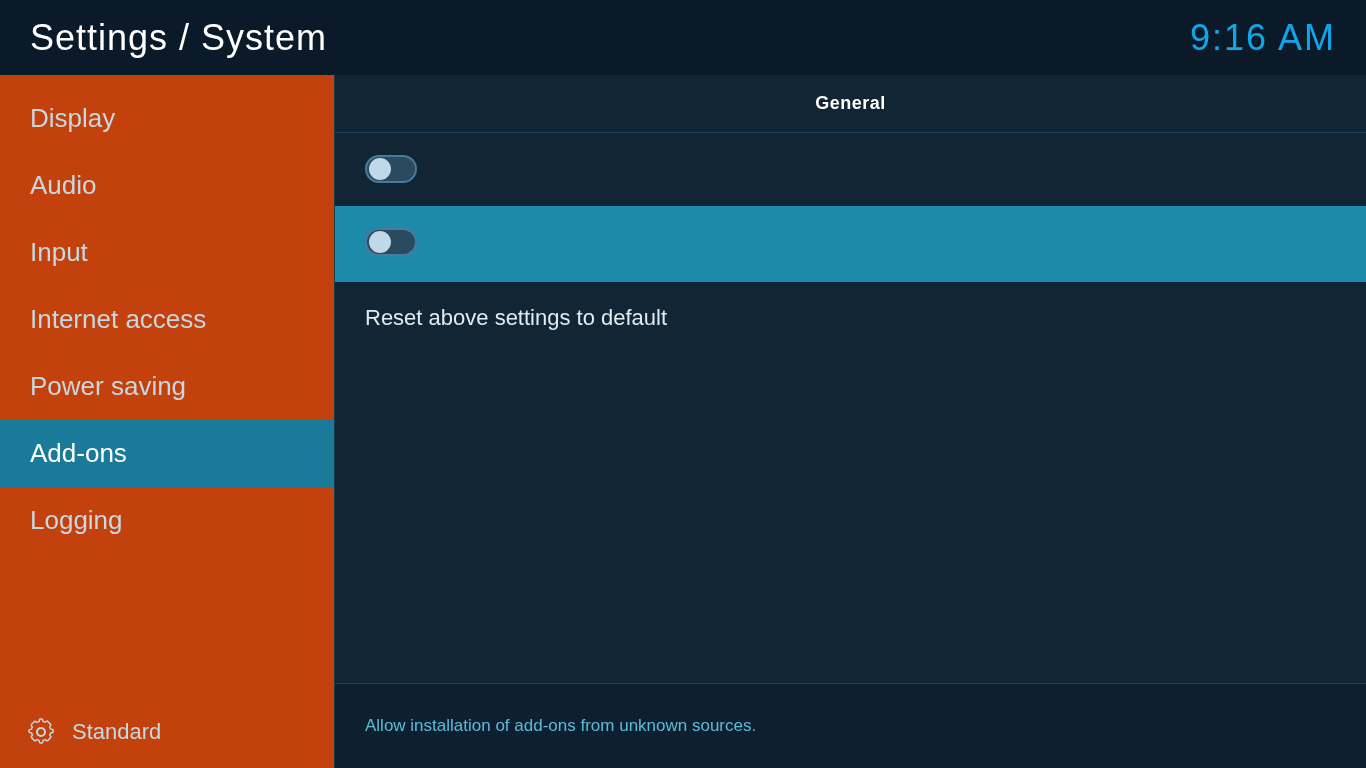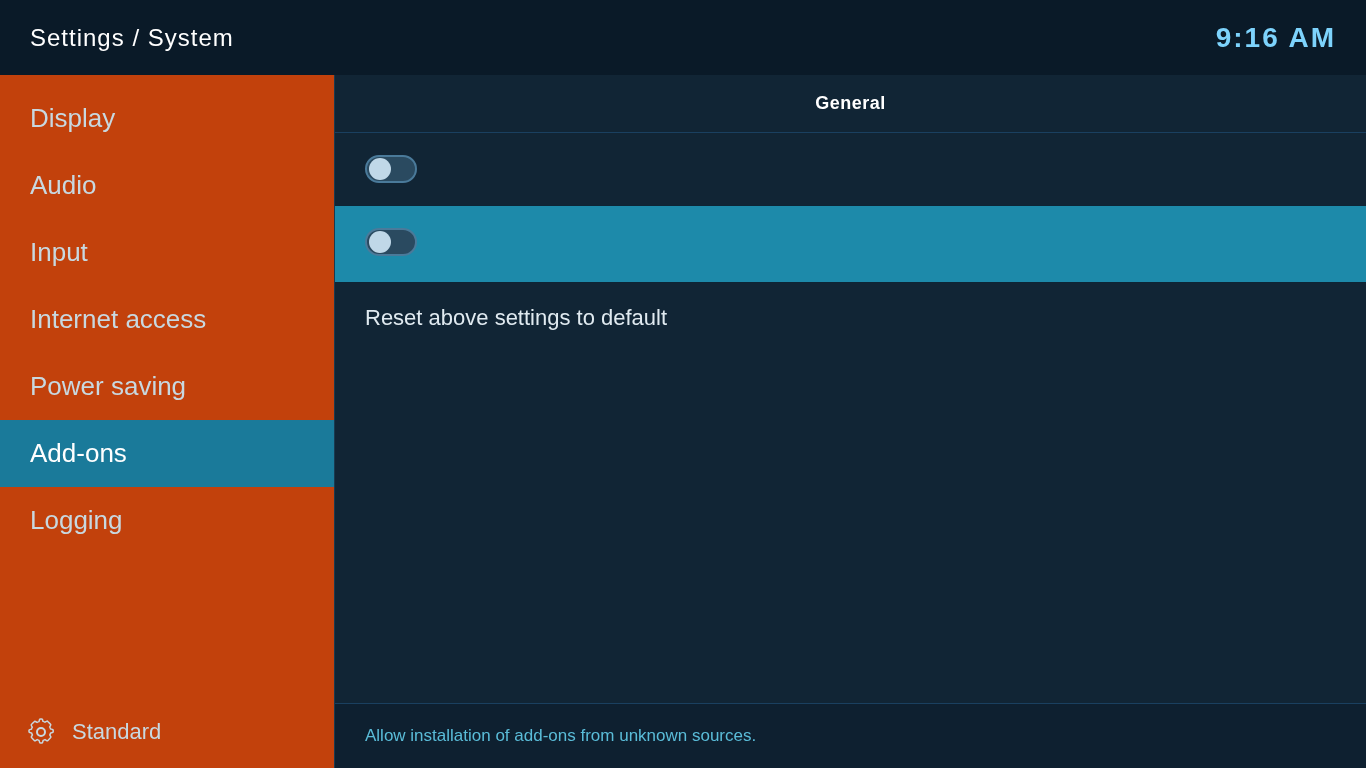--- a/index.html
+++ b/index.html
@@ -20,30 +20,30 @@
       display: flex;
       justify-content: space-between;
       align-items: center;
       background: #0a1a28;
       padding: 0 30px;
       height: 75px;
       flex-shrink: 0;
     }
 
     .header-title {
-      font-size: 24px;
+      font-size: 36px;
       font-weight: 300;
       color: #ffffff;
       letter-spacing: 1px;
     }
 
     .header-time {
-      font-size: 28px;
-      font-weight: 700;
-      color: #7dd3fc;
+      font-size: 36px;
+      font-weight: 400;
+      color: #0ea5e9;
       letter-spacing: 2px;
     }
 
     
     .main {
       display: flex;
       flex: 1;
       overflow: hidden;
     }
 
@@ -173,21 +173,21 @@
     .reset-row {
       padding: 22px 30px;
       cursor: pointer;
       min-height: 70px;
       display: flex;
       align-items: flex-end;
     }
 
     
     .content-footer {
-      padding: 22px 30px;
+      padding: 32px 30px;
       border-top: 1px solid #1a4060;
       background: #0e2030;
     }
 
     .footer-description {
       font-size: 17px;
       color: #5abcd8;
       font-weight: 300;
     }
 

